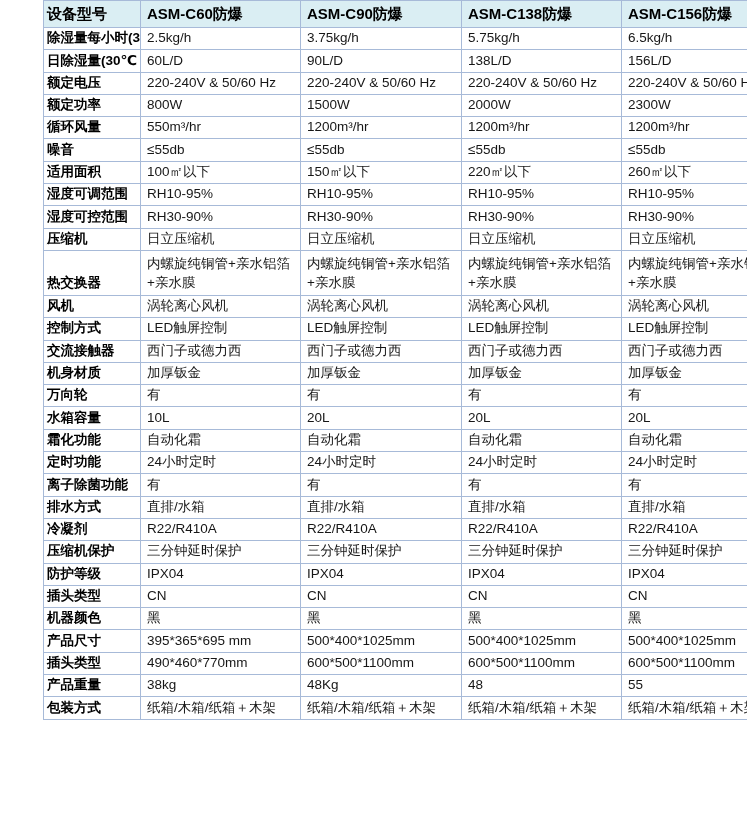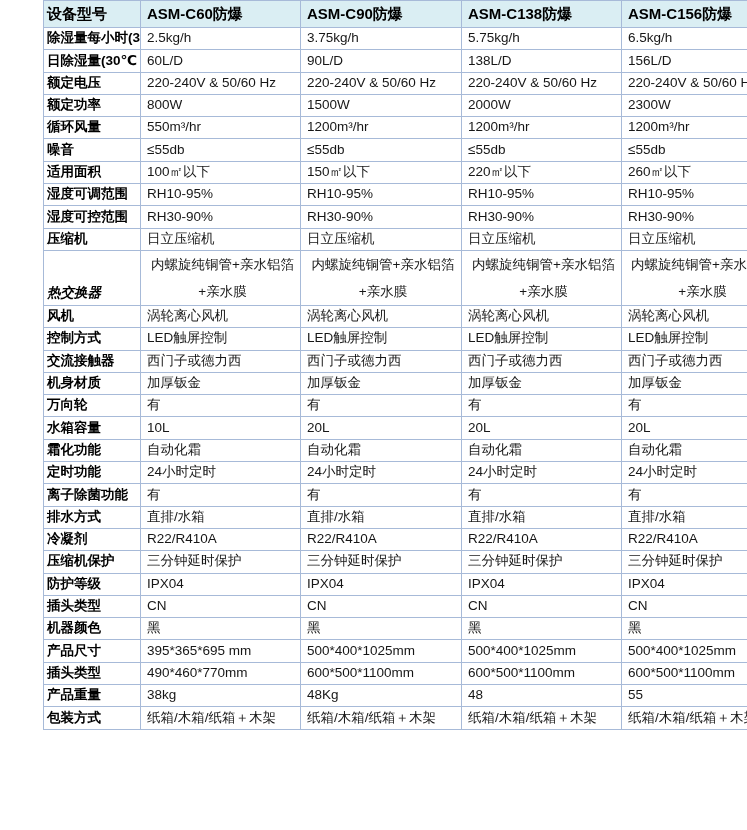--- a/index.html
+++ b/index.html
@@ -40,28 +40,26 @@
     font-weight: bold;
     font-size: 15px;
     color: #000000;
   }
   table.spec thead th.lbl { padding-left: 3px; }
   
   table.spec tbody tr { height: 22.3px; }
   table.spec tbody tr.two-line { height: 45px; }
   table.spec tbody tr.two-line td {
     white-space: normal;
-    line-height: 27px;
+    line-height: 19px;
     vertical-align: middle;
-    text-align: center;
   }
   table.spec tbody tr.two-line th {
     vertical-align: bottom;
     padding-bottom: 3px;
-    font-style: italic;
   }
   
   table.spec tbody th {
     font-weight: bold;
     color: #000000;
     padding-left: 3px;
   }
   
   .col-clip { padding: 0 !important; position: relative; }
   .edge-mark {

